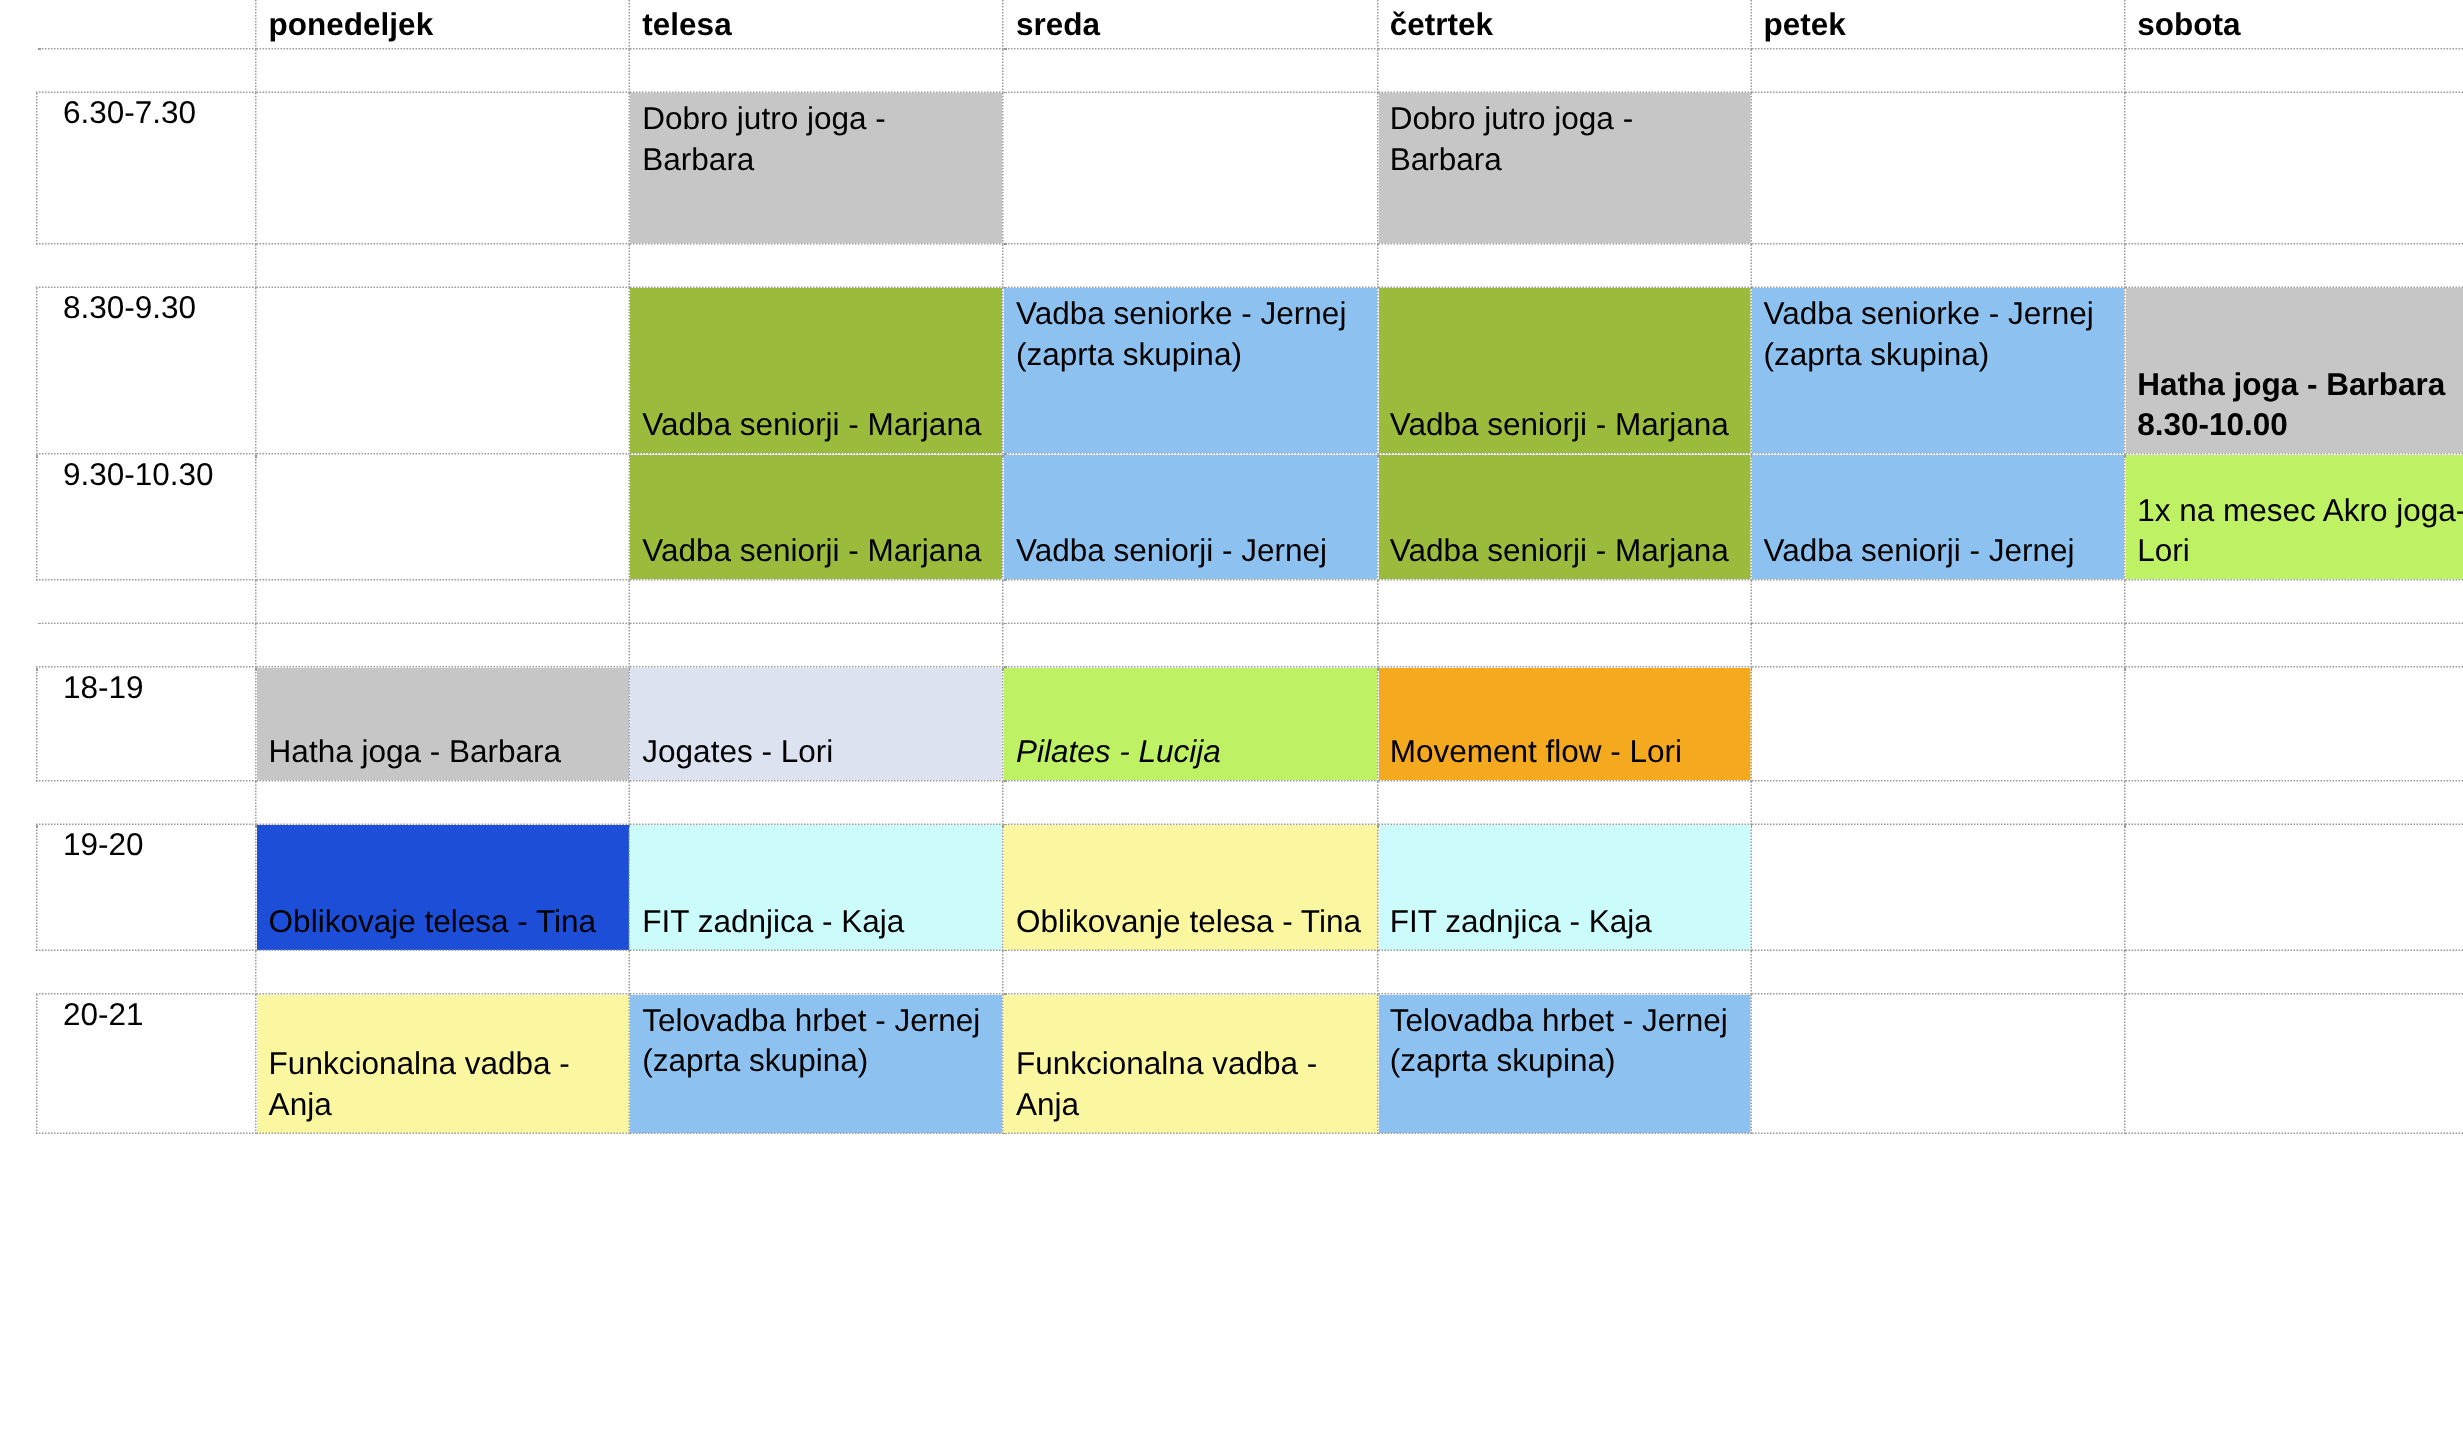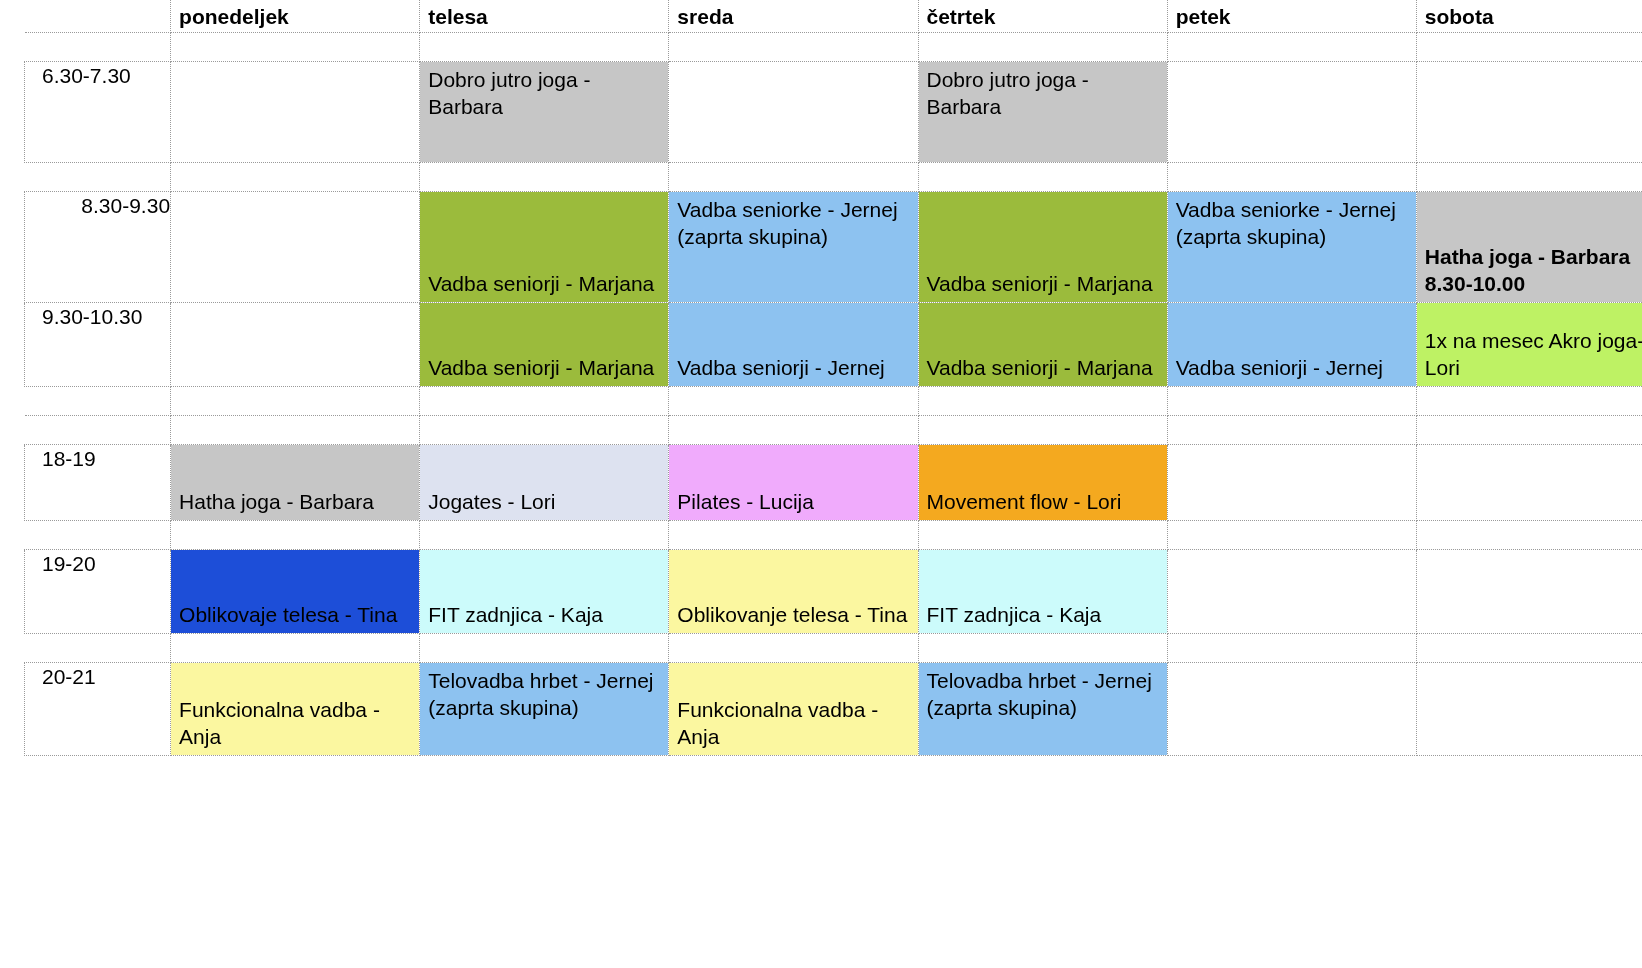--- a/index.html
+++ b/index.html
@@ -145,21 +145,21 @@
       <tr class="spacer">
         <td class="time-cell" style="height: 28px;"></td>
         <td></td>
         <td></td>
         <td></td>
         <td></td>
         <td></td>
         <td class="last"></td>
       </tr>
       <tr>
-        <td class="time-cell" style="height: 110px; text-align: right;">
+        <td class="time-cell" style="height: 110px;">
           <span class="tl">8.30-9.30</span>
         </td>
         <td class="cell bottom" style="background: rgb(255, 255, 255); vertical-align: bottom;">
           <span class="txt"></span>
         </td>
         <td class="cell bottom" style="background: rgb(155, 187, 60); vertical-align: bottom;">
           <span class="txt">Vadba seniorji - Marjana</span>
         </td>
         <td class="cell" style="background: rgb(141, 194, 240); vertical-align: top;">
           <span class="txt">Vadba seniorke - Jernej (zaprta skupina)</span>
@@ -218,21 +218,21 @@
       <tr>
         <td class="time-cell" style="height: 75px;">
           <span class="tl">18-19</span>
         </td>
         <td class="cell bottom" style="background: rgb(198, 198, 198); vertical-align: bottom;">
           <span class="txt">Hatha joga - Barbara</span>
         </td>
         <td class="cell bottom" style="background: rgb(221, 226, 240); vertical-align: bottom;">
           <span class="txt">Jogates - Lori</span>
         </td>
-        <td class="cell bottom" style="background: #f0abfc; vertical-align: bottom;">
+        <td class="cell bottom" style="background: #bef264; vertical-align: bottom; font-style: italic;">
           <span class="txt">Pilates - Lucija</span>
         </td>
         <td class="cell bottom" style="background: rgb(244, 169, 31); vertical-align: bottom;">
           <span class="txt">Movement flow - Lori</span>
         </td>
         <td class="cell bottom" style="background: rgb(255, 255, 255); vertical-align: bottom;">
           <span class="txt"></span>
         </td>
         <td class="cell bottom last" style="background: rgb(255, 255, 255); vertical-align: bottom;">
           <span class="txt"></span>

